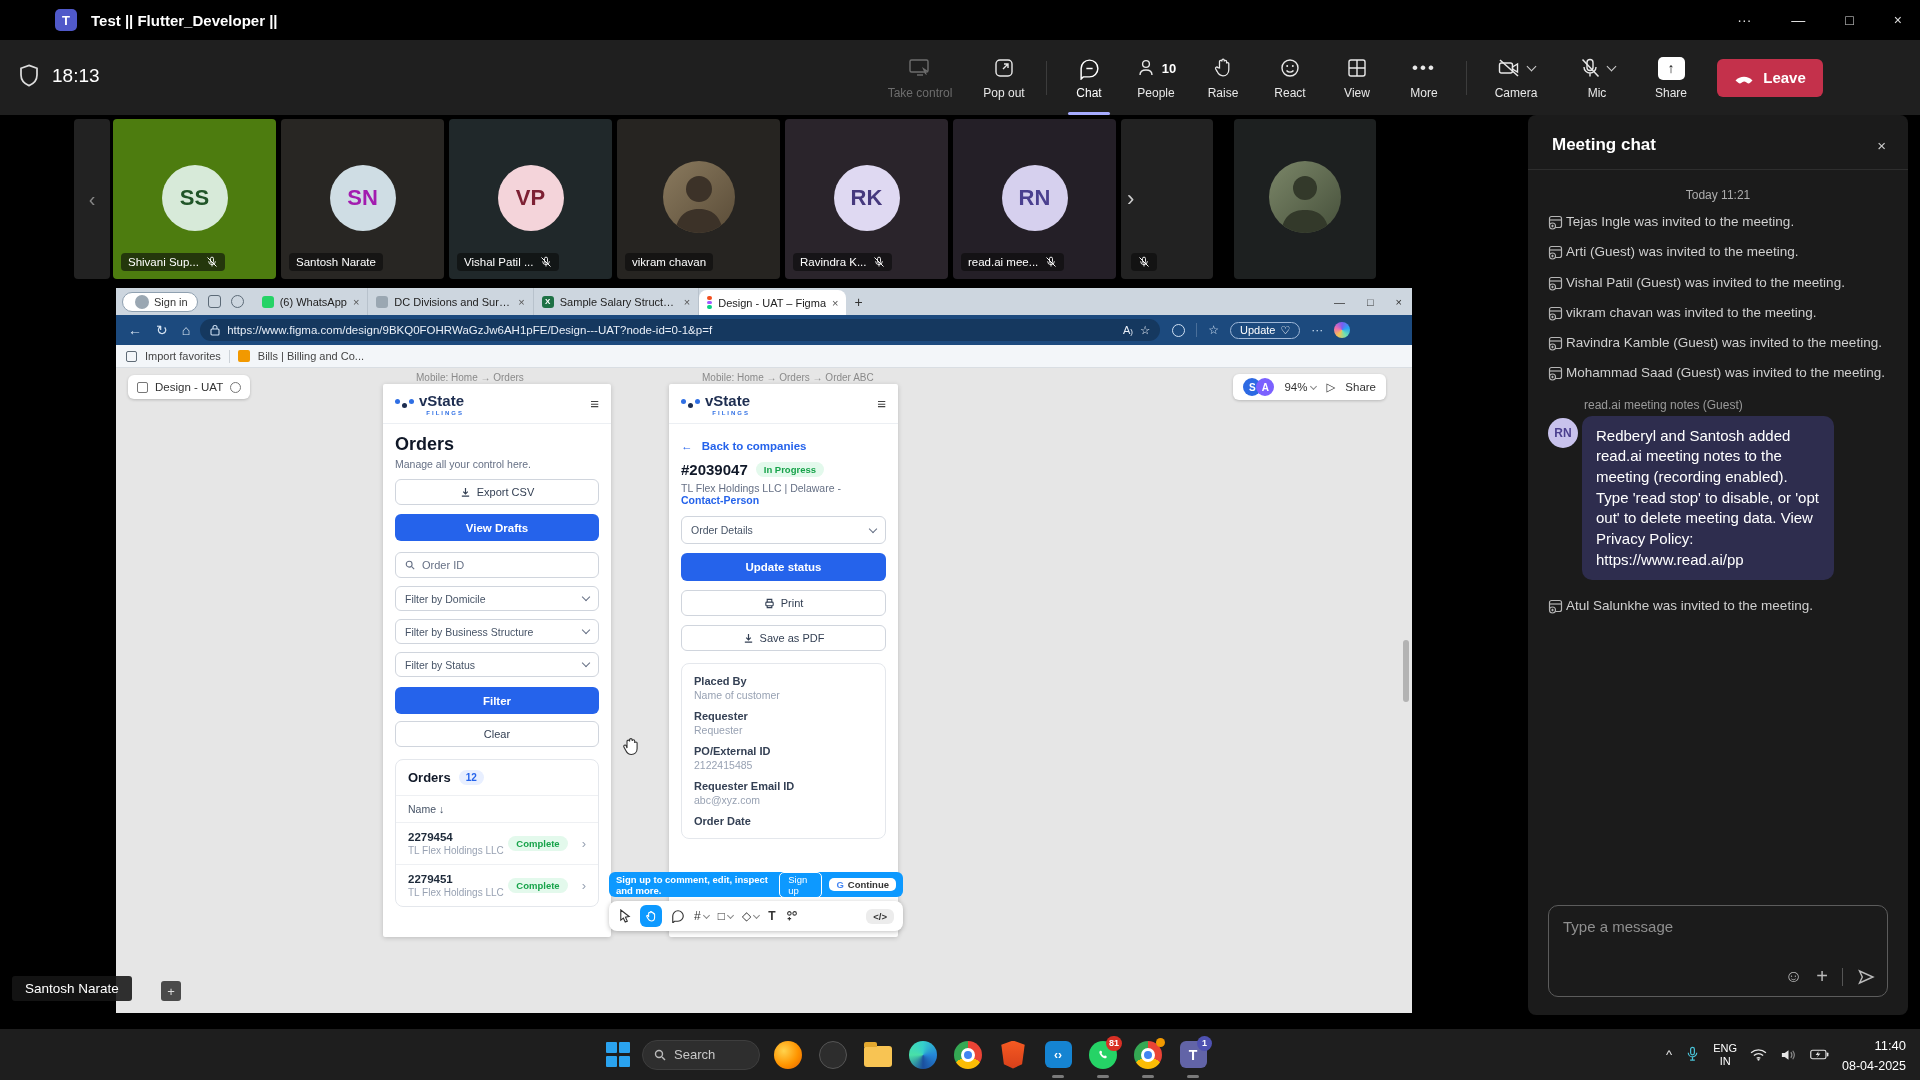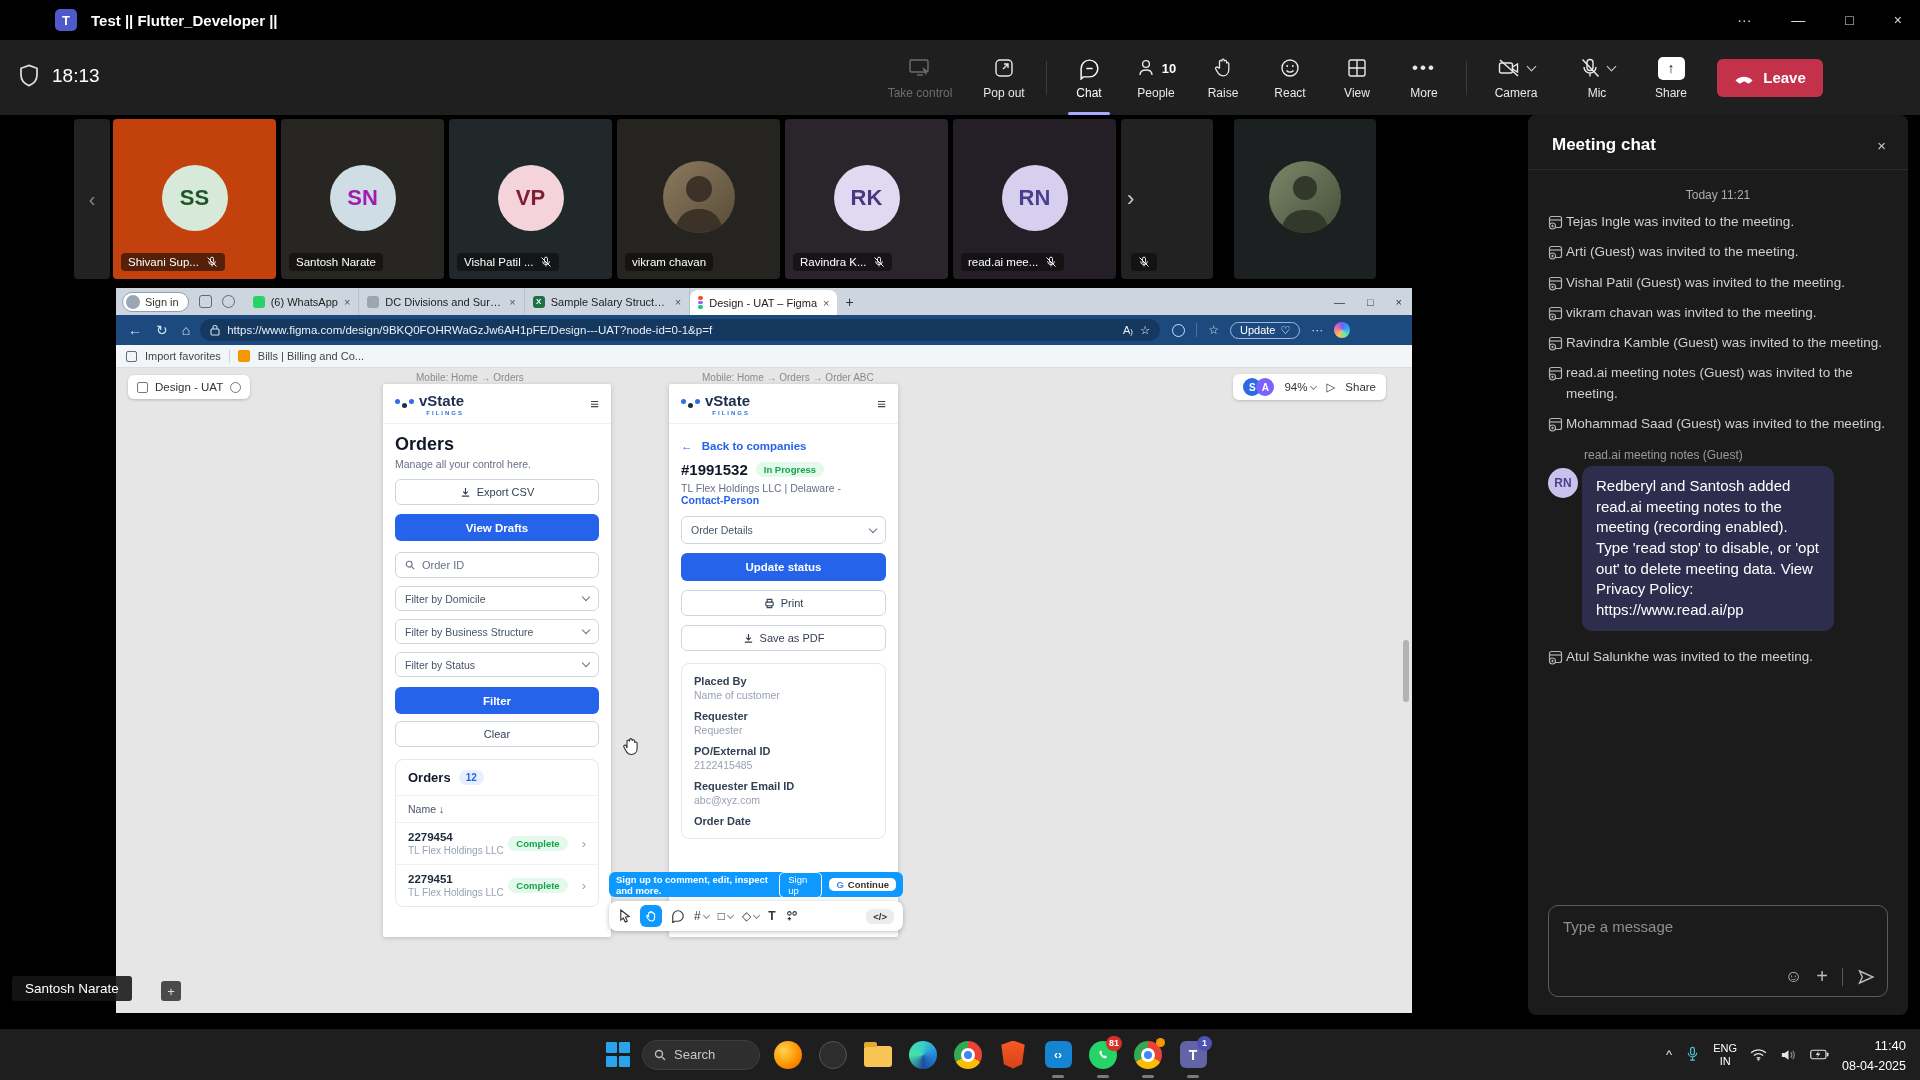--- a/index.html
+++ b/index.html
@@ -32,21 +32,21 @@
   .stripnav{position:absolute;left:74px;top:119px;width:36px;height:160px;background:#222;border-radius:4px;color:#888;font-size:20px;display:flex;align-items:center;justify-content:center;}
   .tile{position:absolute;top:119px;width:163px;height:160px;border-radius:4px;overflow:hidden;}
   .avatar{position:absolute;left:50%;top:46px;transform:translateX(-50%);width:66px;height:66px;border-radius:50%;display:flex;align-items:center;justify-content:center;font-size:22px;font-weight:700;}
   .ntag{position:absolute;left:8px;bottom:8px;background:rgba(10,10,10,.6);border-radius:4px;padding:3px 7px;display:flex;align-items:center;gap:7px;color:#fff;font-size:11.5px;}
   .nextbtn{position:absolute;left:1127px;top:186px;color:#ccc;font-size:22px;}
   .photo-ava{position:absolute;left:50%;top:42px;transform:translateX(-50%);width:72px;height:72px;border-radius:50%;overflow:hidden;}
 
   
   .screen{position:absolute;left:116px;top:288px;width:1296px;height:725px;background:#e6e6e6;}
   .tabstrip{position:absolute;left:0;top:0;width:100%;height:27px;background:#cdd6df;display:flex;align-items:center;}
-  .signin{margin-left:6px;height:20px;background:#fff;border:1px solid #8fa0b0;border-radius:10px;display:flex;align-items:center;gap:5px;padding:0 9px 0 3px;font-size:11px;color:#333;}
+  .signin{margin-left:6px;height:20px;background:#fff;border:1px solid #8fa0b0;border-radius:10px;display:flex;align-items:center;gap:5px;padding:0 9px 0 12px;font-size:11px;color:#333;}
   .signin .dot{width:14px;height:14px;border-radius:50%;background:#9aa7b2;}
   .tsico{width:13px;height:13px;border:1.4px solid #5c6a77;border-radius:3px;margin-left:10px;}
   .btab{height:27px;display:flex;align-items:center;gap:6px;padding:0 8px;font-size:11px;color:#222;border-right:1px solid #b8c2cc;max-width:170px;}
   .btab .lbl{white-space:nowrap;overflow:hidden;text-overflow:ellipsis;max-width:118px;}
   .btab .x{color:#555;font-size:11px;}
   .btab.active{background:#fff;border-radius:8px 8px 0 0;border-right:none;margin-top:2px;height:25px;}
   .fav{width:12px;height:12px;border-radius:3px;flex:none;display:flex;align-items:center;justify-content:center;font-size:8px;color:#fff;font-weight:700;}
   .figfav{display:flex;flex-direction:column;gap:1px;flex:none;}
   .figfav i{width:5px;height:3.5px;border-radius:2px;display:block;}
   .newtab{margin-left:8px;color:#333;font-size:14px;}
@@ -292,21 +292,21 @@
         <svg width="20" height="12" viewBox="0 0 20 12">
             <path d="M1.5 8.5C6 3.5 14 3.5 18.5 8.5l-2.4 2.3c-.9.9-2.2.9-3.2 0l-.7-.6c-1.2-1-2.8-1-4 0l-.7.6c-1 .9-2.3.9-3.2 0z" fill="#fff"></path>
           </svg>
         <span>Leave</span>
       </div>
     </div>
   </div>
 
   <div class="stripnav">‹</div>
 
-  <div class="tile" style="left:113px;background:#c2410c;">
+  <div class="tile" style="left:113px;background:#4d7c0f;">
     <div class="avatar" style="background:#d7ead9;color:#205528;">SS</div>
     <div class="ntag">
         <span>Shivani Sup...</span>
         <svg width="12" height="12" viewBox="0 0 16 16">
           <rect x="6" y="1.5" width="4" height="8" rx="2" fill="none" stroke="#fff" stroke-width="1.2"></rect>
           <path d="M3.5 7a4.5 4.5 0 0 0 9 0M8 11.5V14" fill="none" stroke="#fff" stroke-width="1.2"></path>
           <path d="M2 2l12 12" stroke="#fff" stroke-width="1.3"></path>
         </svg>
       </div>
   </div>
@@ -563,21 +563,21 @@
                 <i></i>
                 <i></i>
               </span>
             <span><span class="bname">vState</span><div class="bsub">FILINGS</div></span>
           </div>
           <span class="burger">≡</span>
         </div>
         <div class="mbody">
           <div class="backlink">←&nbsp;<span>Back to companies</span></div>
           <div class="ordno">
-            <b>#1991532</b>
+            <b>#2039047</b>
             <span class="gpill" style="margin-left:0;">In Progress</span>
           </div>
           <div class="coline"><span>TL Flex Holdings LLC | Delaware -</span> <a>Contact-Person</a></div>
           <div class="sel" style="height:28px;margin-top:10px;">
               <span>Order Details</span>
               <span class="scaret"></span>
             </div>
           <div class="bluebtn" style="height:28px;">
               <span>Update status</span>
             </div>
@@ -707,29 +707,20 @@
           </svg>
         <span class="mt">Ravindra Kamble (Guest) was invited to the meeting.</span>
       </div>
       <div class="sysrow">
         <svg width="16" height="16" viewBox="0 0 16 16">
             <rect x="1.5" y="2.5" width="12" height="11" rx="2" fill="none" stroke="#b5b5b5" stroke-width="1.2"></rect>
             <path d="M1.5 6h12" stroke="#b5b5b5" stroke-width="1.2"></path>
             <circle cx="4.5" cy="12" r="3" fill="#1b1b1b" stroke="#b5b5b5" stroke-width="1.1"></circle>
             <path d="M4.5 10.7v2.6M3.2 12h2.6" stroke="#b5b5b5" stroke-width="1.1"></path>
           </svg>
-        <span class="mt">read.ai meeting notes (Guest) was invited to the meeting.</span>
-      </div>
-      <div class="sysrow">
-        <svg width="16" height="16" viewBox="0 0 16 16">
-            <rect x="1.5" y="2.5" width="12" height="11" rx="2" fill="none" stroke="#b5b5b5" stroke-width="1.2"></rect>
-            <path d="M1.5 6h12" stroke="#b5b5b5" stroke-width="1.2"></path>
-            <circle cx="4.5" cy="12" r="3" fill="#1b1b1b" stroke="#b5b5b5" stroke-width="1.1"></circle>
-            <path d="M4.5 10.7v2.6M3.2 12h2.6" stroke="#b5b5b5" stroke-width="1.1"></path>
-          </svg>
         <span class="mt">Mohammad Saad (Guest) was invited to the meeting.</span>
       </div>
 
       <div class="sender">read.ai meeting notes (Guest)</div>
       <div class="bwrap">
         <span class="rnava">RN</span>
         <span class="bubble">Redberyl and Santosh added read.ai meeting notes to the meeting (recording enabled). Type 'read stop' to disable, or 'opt out' to delete meeting data. View Privacy Policy: https://www.read.ai/pp</span>
       </div>
 
       <div class="sysrow" style="margin-top:16px;">

